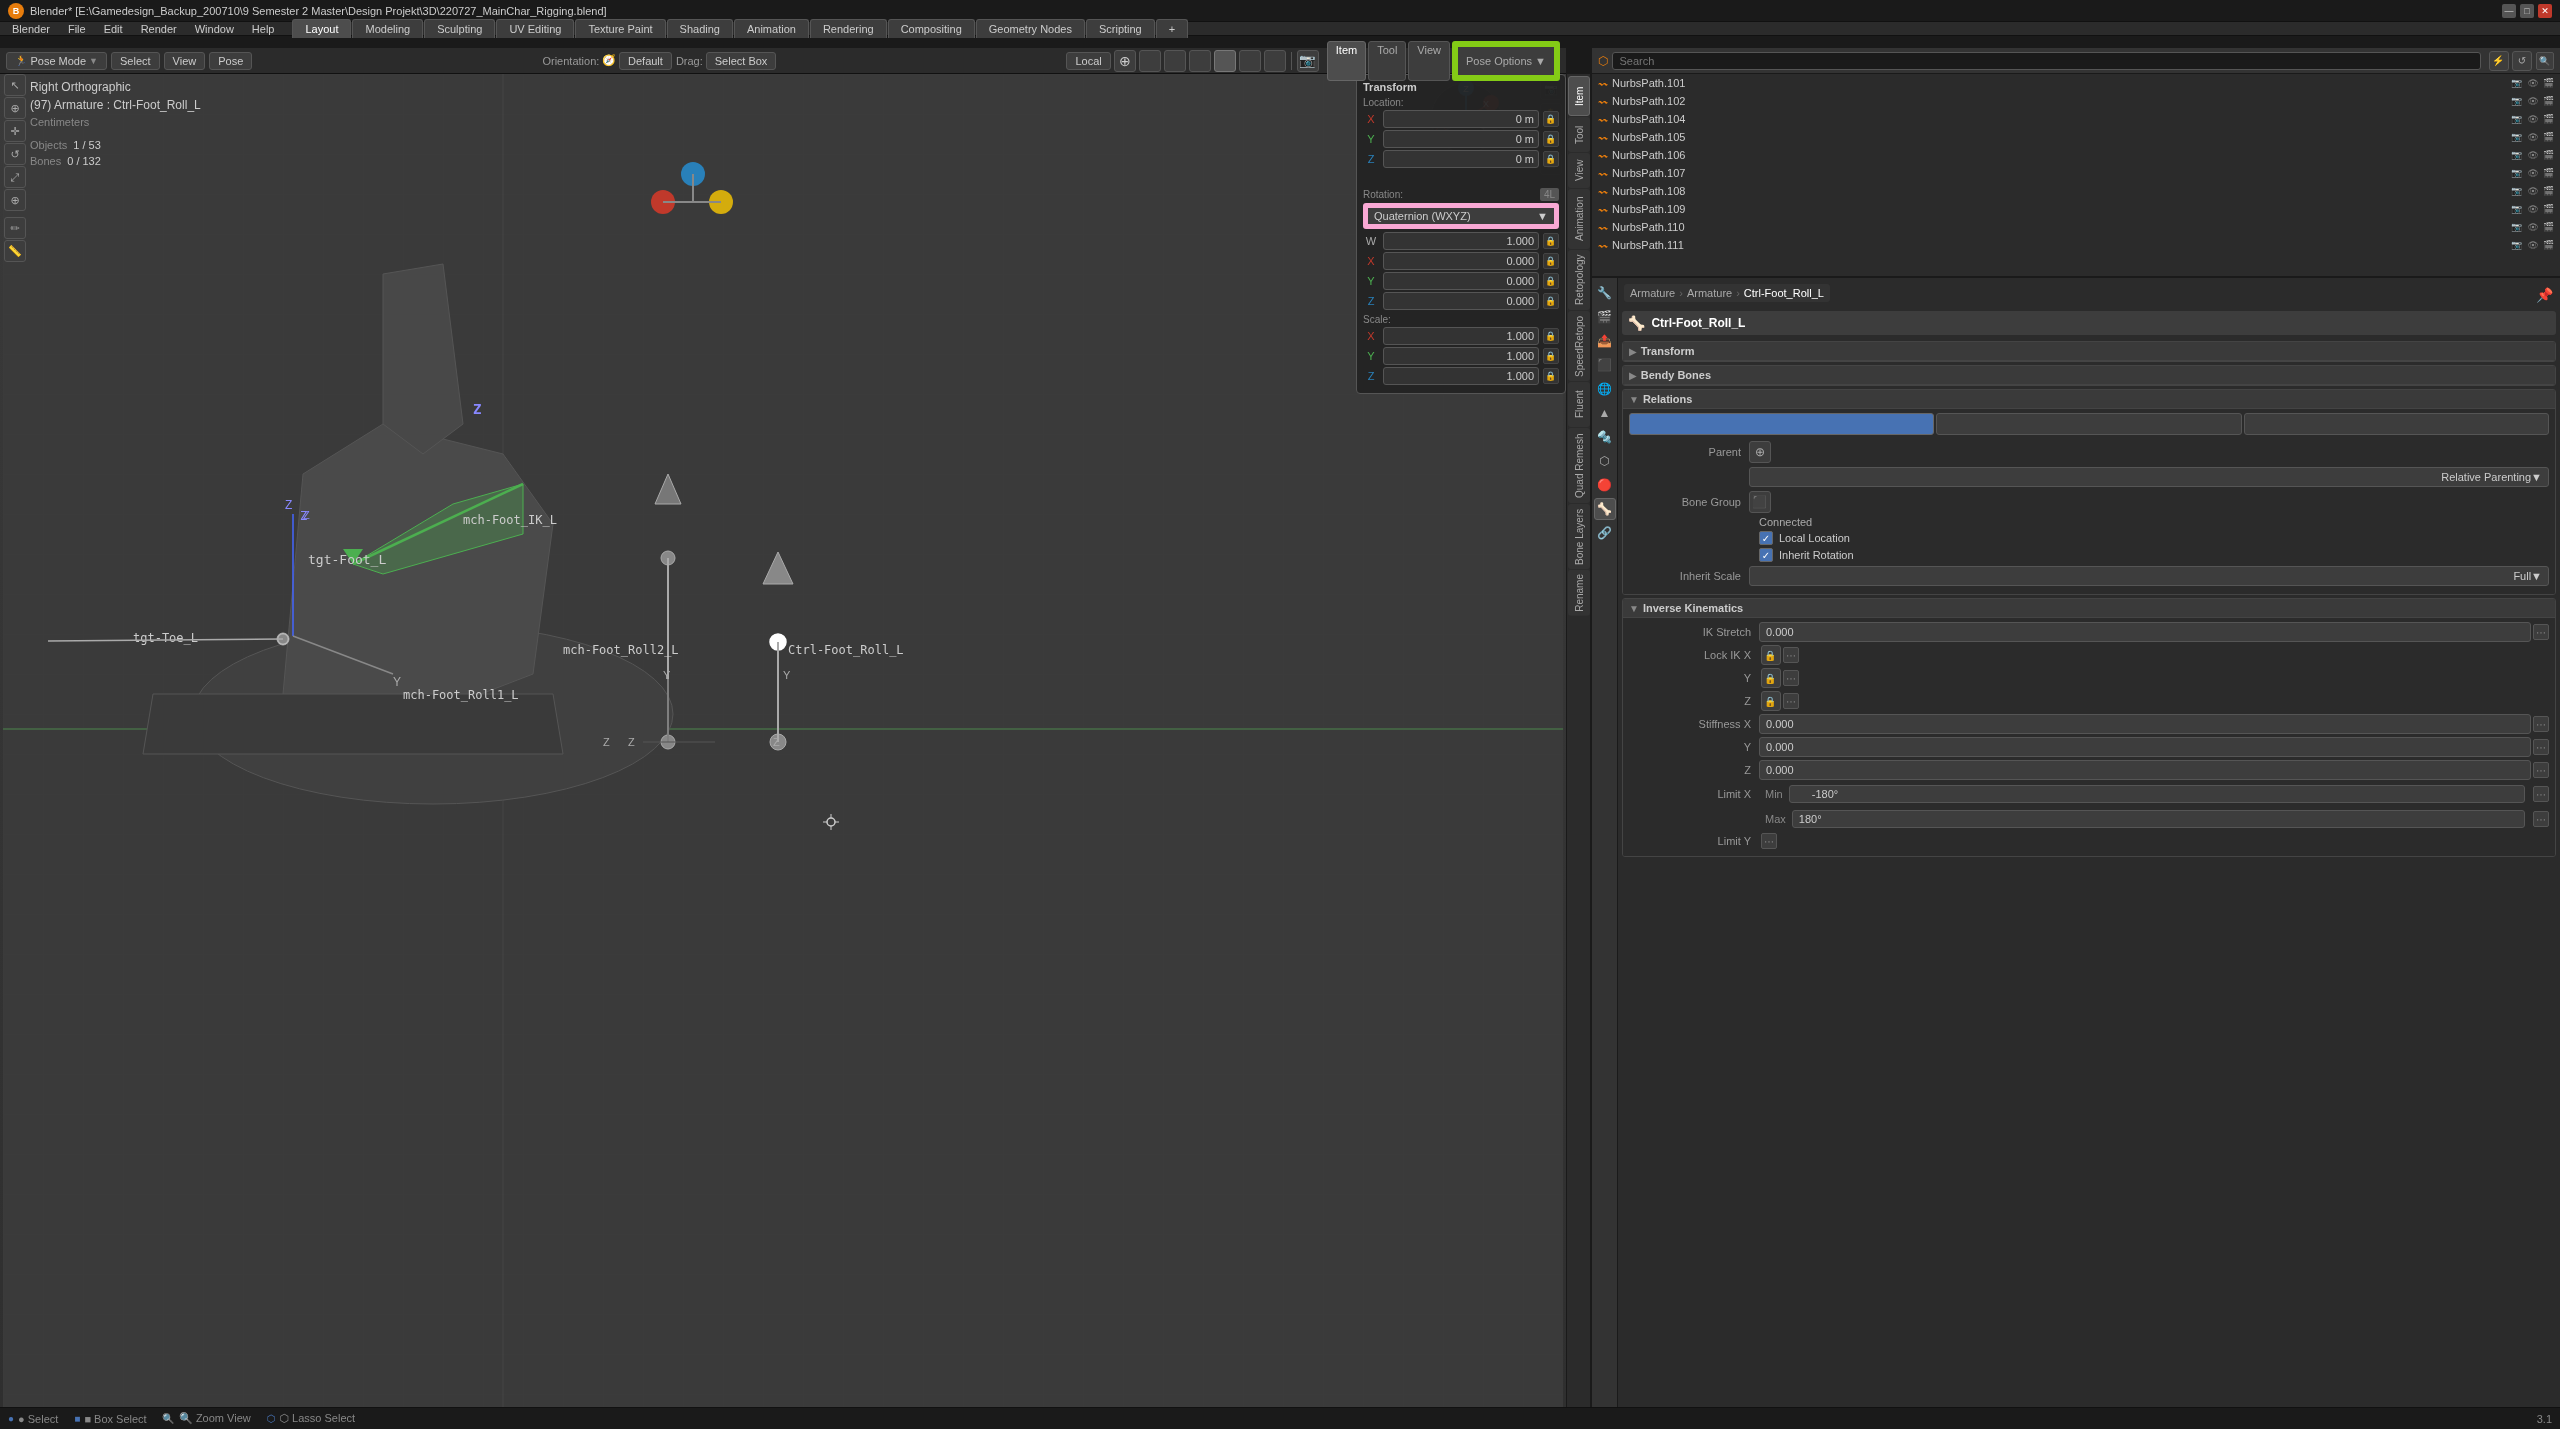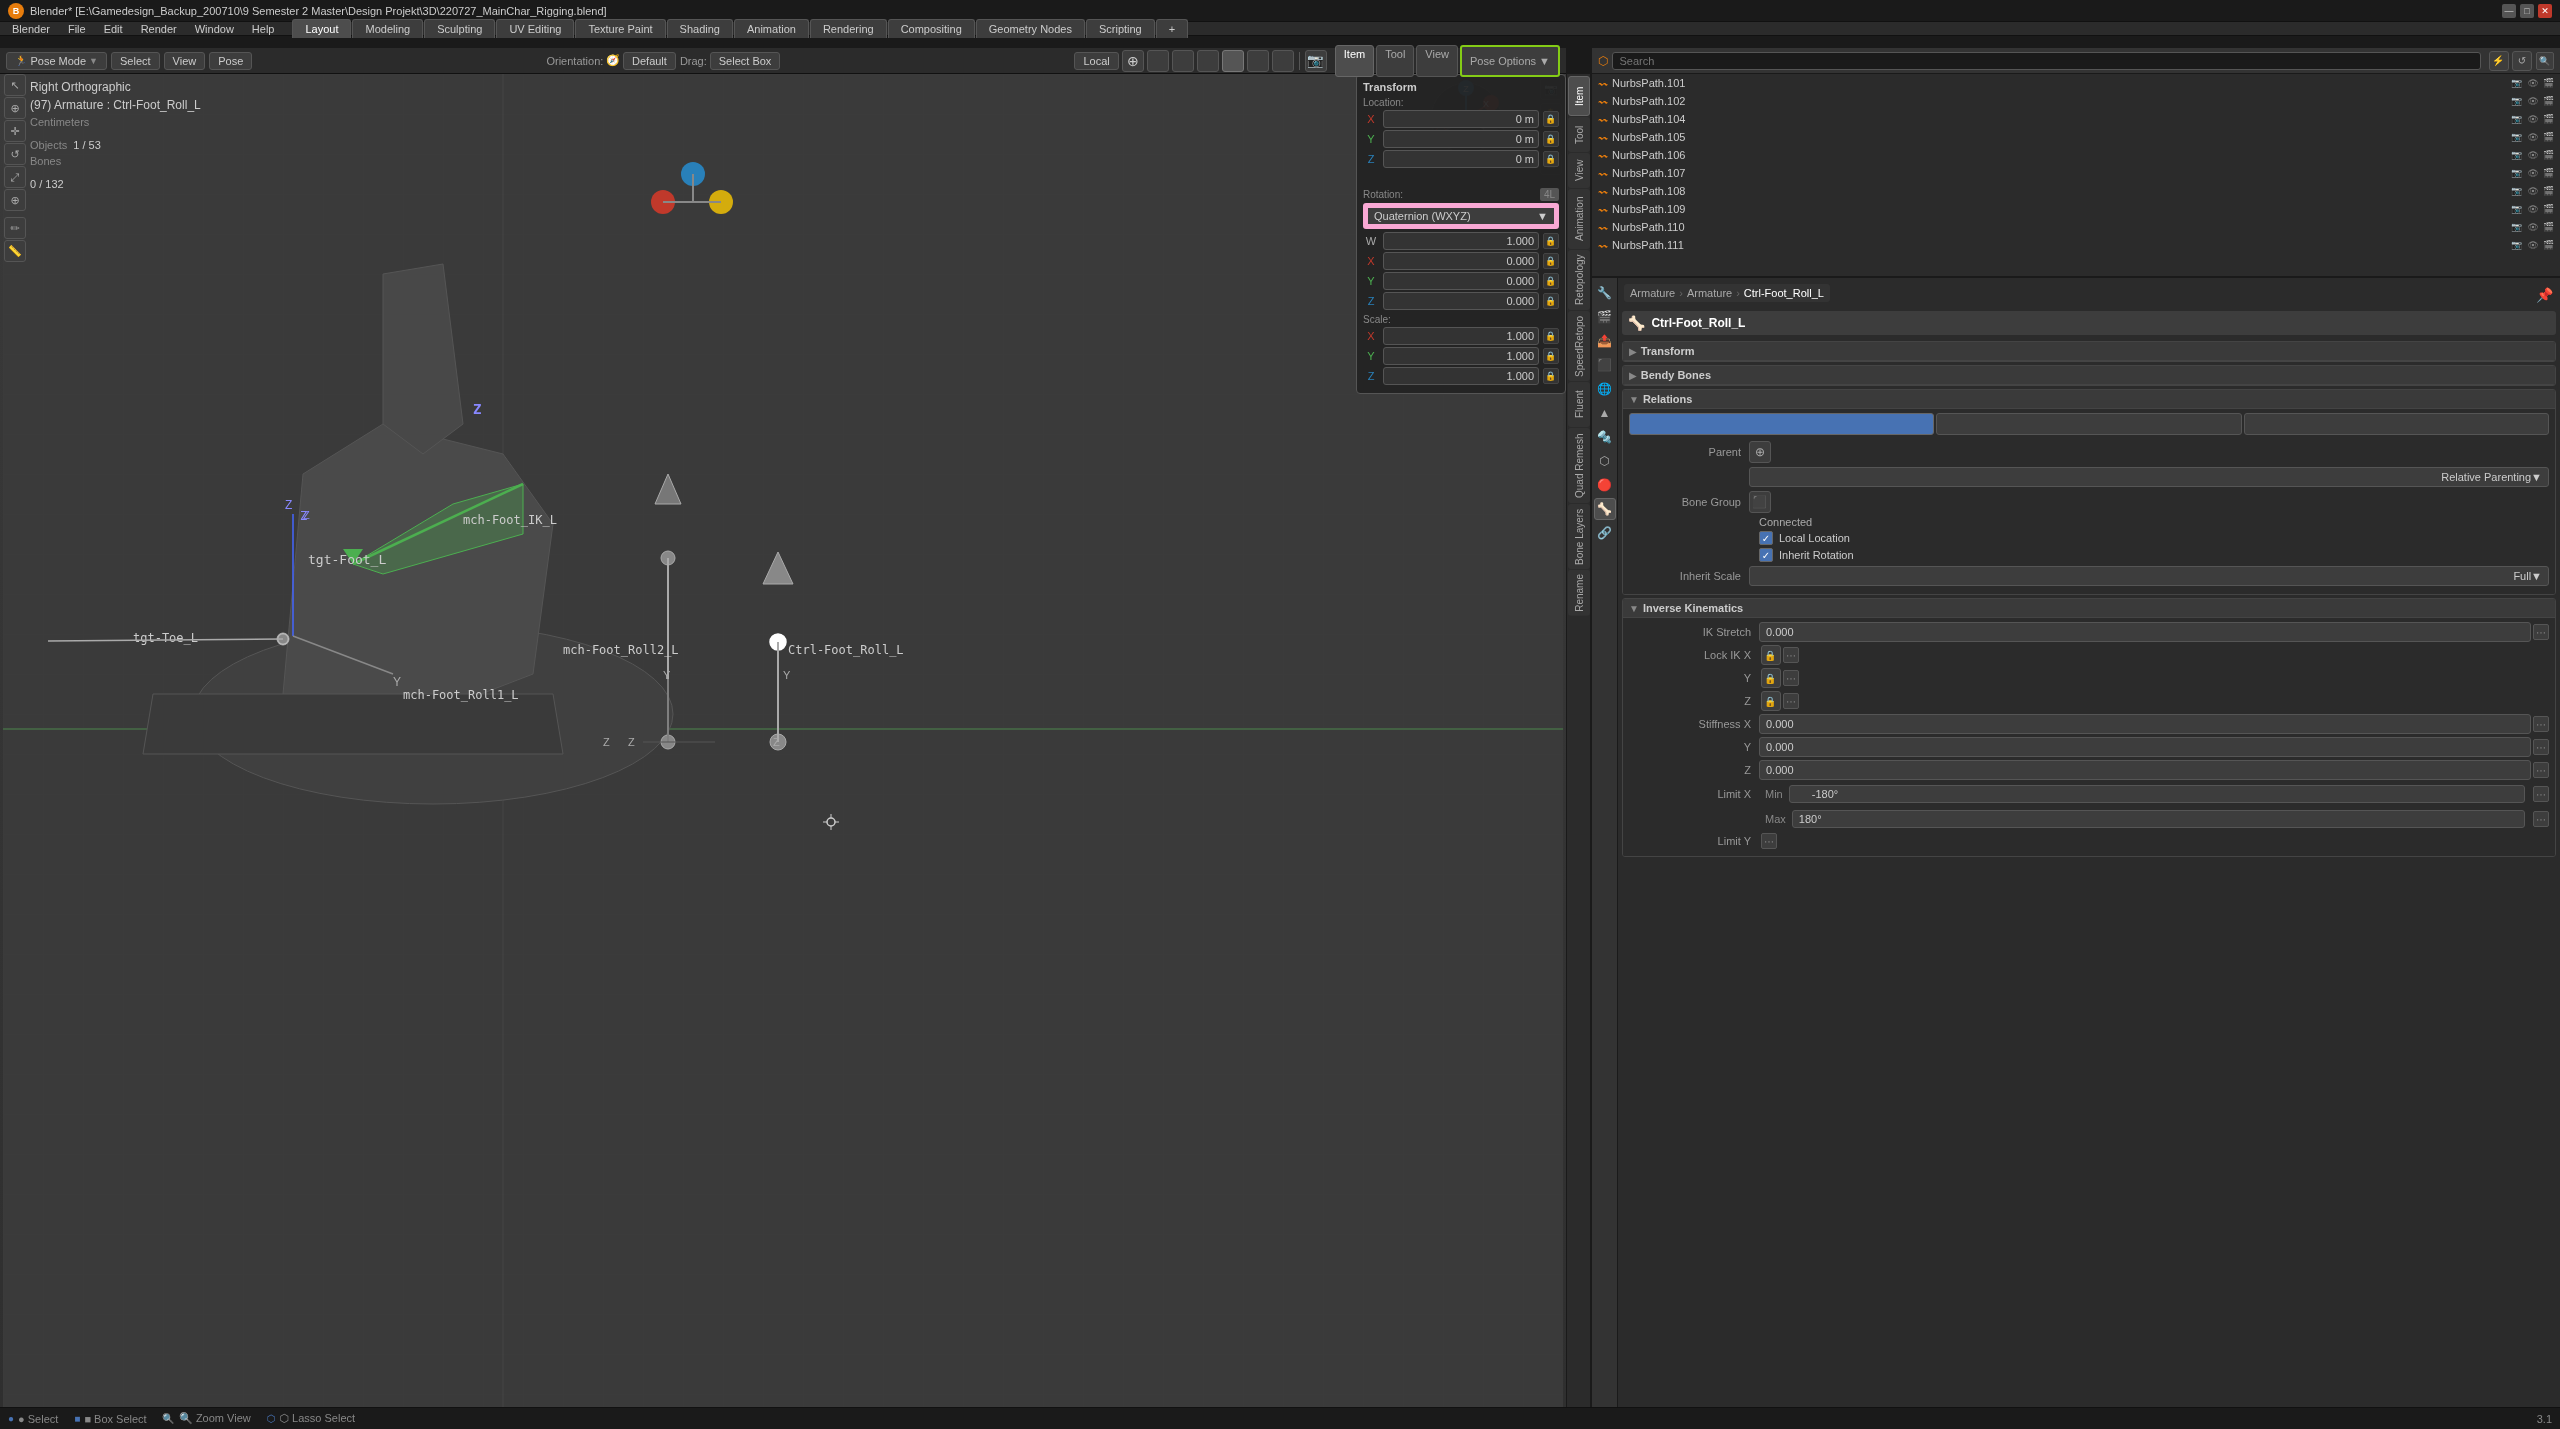--- a/index.html
+++ b/index.html
@@ -636,21 +636,21 @@
     <button style="width:22px;height:22px;background:#555;border:1px solid #777;border-radius:3px;color:#fff;cursor:pointer;"></button>
     <button style="width:22px;height:22px;background:#3d3d3d;border:1px solid #555;border-radius:3px;color:#ccc;cursor:pointer;"></button>
     <button style="width:22px;height:22px;background:#3d3d3d;border:1px solid #555;border-radius:3px;color:#ccc;cursor:pointer;"></button>
     <div style="width:1px;height:18px;background:#555;margin:0 2px;"></div>
     <button style="width:22px;height:22px;background:#3d3d3d;border:1px solid #555;border-radius:3px;color:#ccc;cursor:pointer;">📷</button>
   </div>
   <div style="display:flex;gap:2px;margin-left:4px;">
     <div style="padding:2px 8px;background:#4d4d4d;border:1px solid #666;border-radius:3px;cursor:pointer;font-size:11px;color:#fff;">Item</div>
     <div style="padding:2px 8px;background:#3d3d3d;border:1px solid #555;border-radius:3px;cursor:pointer;font-size:11px;color:#aaa;">Tool</div>
     <div style="padding:2px 8px;background:#3d3d3d;border:1px solid #555;border-radius:3px;cursor:pointer;font-size:11px;color:#aaa;">View</div>
-    <div style="padding:8px 8px;background:#3d3d3d;border:2px solid #84cc16;border-radius:3px;cursor:pointer;font-size:11px;color:#aaa;">Pose Options ▼</div>
+    <div style="padding:8px 8px;background:#3d3d3d;border:6px solid #84cc16;border-radius:3px;cursor:pointer;font-size:11px;color:#aaa;">Pose Options ▼</div>
   </div>
 </div>
 
 <div style="position:absolute;top:74px;left:4px;width:22px;display:flex;flex-direction:column;gap:1px;z-index:50;">
   <div class="tool-btn">↖</div>
   <div class="tool-btn">⊕</div>
   <div class="tool-btn">✛</div>
   <div class="tool-btn">↺</div>
   <div class="tool-btn">⤢</div>
   <div class="tool-btn">⊕</div>
@@ -754,21 +754,21 @@
 
     <div class="viewport-info">
       <div style="color:#ccc;font-size:12px;">Right Orthographic</div>
       <div style="color:#ccc;font-size:12px;">(97) Armature : Ctrl-Foot_Roll_L</div>
       <div style="color:#888;font-size:11px;">Centimeters</div>
       <div style="margin-top:6px;">
         <div style="display:flex;gap:6px;">
           <span style="color:#888;">Objects</span>
           <span style="color:#ccc;">1 / 53</span>
         </div>
-        <div style="display:flex;gap:6px;flex-direction:column;">
+        <div style="display:flex;gap:6px;">
           <span style="color:#888;">Bones</span>
           <span style="color:#ccc;">0 / 132</span>
         </div>
       </div>
     </div>
 
     <div style="position:absolute;top:4px;right:60px;width:80px;height:80px;">
       <svg width="80" height="80">
         <circle cx="40" cy="40" r="35" fill="rgba(40,40,40,0.5)" stroke="#555" stroke-width="1"></circle>
 

